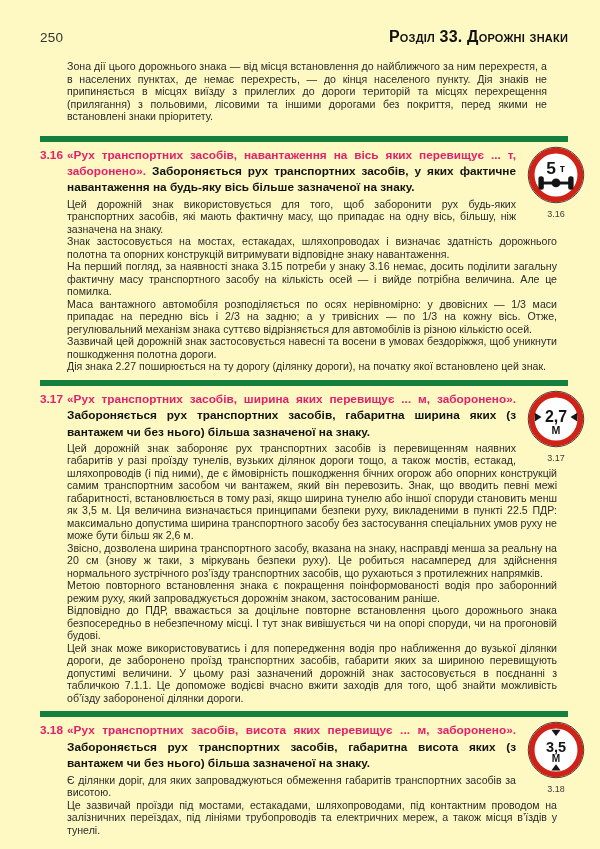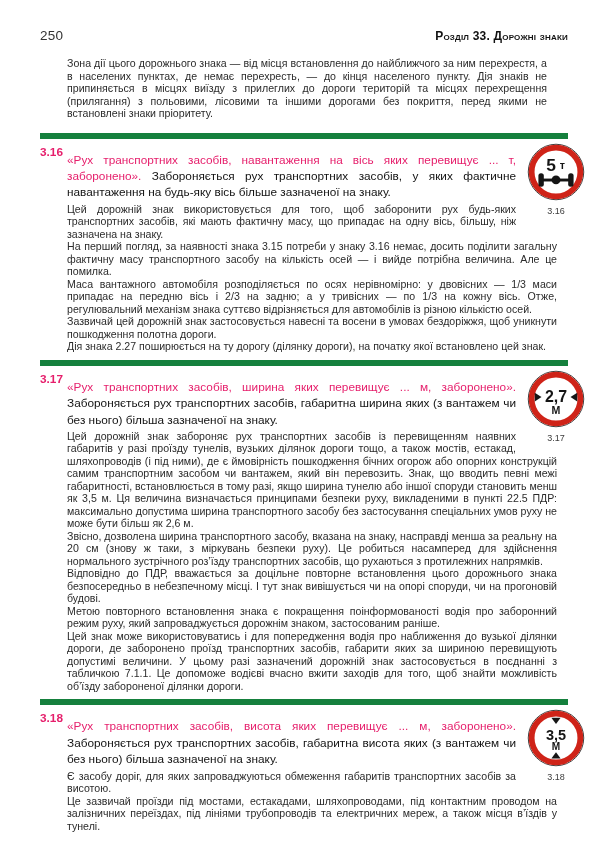--- a/index.html
+++ b/index.html
@@ -1,33 +1,33 @@
 <!DOCTYPE html>
 <html><head>
 <meta charset="utf-8">
 <style>
   html,body{margin:0;padding:0;background:#e9e9e9;}
   .page{
     position:relative;
     width:600px;height:849px;
     margin:0 auto;
-    background:#ffffff;
+    background:#fef9c3;
     font-family:"Liberation Sans", sans-serif;
     color:#2b2b2b;
     overflow:hidden;
     box-sizing:border-box;
     padding:28px 32px 0 40px;
   }
   .page-header{
     display:flex;justify-content:space-between;align-items:baseline;
     margin-bottom:14px;
   }
   .page-number{font-size:13.5px;color:#333;letter-spacing:.3px;}
   .chapter-header{
-    font-size:12px;font-weight:bold;color:#111;
+    font-size:16px;font-weight:bold;color:#111;
     font-variant:small-caps;letter-spacing:.2px;
   }
   .intro{
     margin:0 21px 13px 27px;
     font-size:10.6px;line-height:12.5px;
     text-align:justify;
   }
   .entry{
     position:relative;
     border-top:6px solid #15803d;
@@ -40,22 +40,22 @@
   .sign-box{
     float:right;
     width:62px;
     margin:-1px -19px 3px 9px;
     text-align:center;
   }
   .sign-label{
     font-size:9px;color:#3d3d3d;margin-top:1px;
   }
   .entry-heading{
-    margin:8px 21px 2px 0;
-    font-size:11.8px;line-height:16.4px;font-weight:normal;
+    margin:0 21px 2px 0;
+    font-size:11.8px;line-height:16.4px;font-weight:bold;
     text-align:justify;
   }
   .entry-heading .pink{color:#e61e6b;}
   .entry-heading .blk{color:#121212;}
   .entry-body p{
     margin:0 11px 0 0;
     font-size:10.6px;line-height:12.5px;
     text-align:justify;
   }
   svg text{font-family:"Liberation Sans", sans-serif;}
@@ -85,20 +85,21 @@
           <circle cx="30" cy="38.2" r="4.6" fill="#151515"></circle>
           <rect x="11.8" y="31.2" width="5.6" height="14" rx="2.6" fill="#151515"></rect>
           <rect x="42.6" y="31.2" width="5.6" height="14" rx="2.6" fill="#151515"></rect>
         </g>
       </svg>
       <div class="sign-label">3.16</div>
     </div>
     <p class="entry-heading"><span class="pink">«Рух транспортних засобів, навантаження на вісь яких перевищує ... т, заборонено».</span> <span class="blk">Забороняється рух транспортних засобів, у яких фактичне навантаження на будь-яку вісь більше зазначеної на знаку.</span></p>
     <div class="entry-body">
       <p>Цей дорожній знак використовується для того, щоб заборонити рух будь-яких транспортних засобів, які мають фактичну масу, що припадає на одну вісь, більшу, ніж зазначена на знаку.</p>
+      <p>Знак застосовується на мостах, естакадах, шляхопроводах і визначає здатність дорожнього полотна та опорних конструкцій витримувати відповідне знаку навантаження.</p>
       <p>На перший погляд, за наявності знака 3.15 потреби у знаку 3.16 немає, досить поділити загальну фактичну масу транспортного засобу на кількість осей — і вийде потрібна величина. Але це помилка.</p>
       <p>Маса вантажного автомобіля розподіляється по осях нерівномірно: у двовісних — 1/3 маси припадає на передню вісь і 2/3 на задню; а у тривісних — по 1/3 на кожну вісь. Отже, регулювальний механізм знака суттєво відрізняється для автомобілів із різною кількістю осей.</p>
       <p>Зазвичай цей дорожній знак застосовується навесні та восени в умовах бездоріжжя, щоб уникнути пошкодження полотна дороги.</p>
       <p>Дія знака 2.27 поширюється на ту дорогу (ділянку дороги), на початку якої встановлено цей знак.</p>
     </div>
   </section>
 
   <section class="entry">
     <span class="entry-num">3.17</span>
     <div class="sign-box">
@@ -111,22 +112,22 @@
           <polygon points="15,28 8,23.5 8,32.5" fill="#151515"></polygon>
           <polygon points="45,28 52,23.5 52,32.5" fill="#151515"></polygon>
         </g>
       </svg>
       <div class="sign-label">3.17</div>
     </div>
     <p class="entry-heading"><span class="pink">«Рух транспортних засобів, ширина яких перевищує ... м, заборонено».</span> <span class="blk">Забороняється рух транспортних засобів, габаритна ширина яких (з вантажем чи без нього) більша зазначеної на знаку.</span></p>
     <div class="entry-body">
       <p>Цей дорожній знак забороняє рух транспортних засобів із перевищенням наявних габаритів у разі проїзду тунелів, вузьких ділянок дороги тощо, а також мостів, естакад, шляхопроводів (і під ними), де є ймовірність пошкодження бічних огорож або опорних конструкцій самим транспортним засобом чи вантажем, який він перевозить. Знак, що вводить певні межі габаритності, встановлюється в тому разі, якщо ширина тунелю або іншої споруди становить менш як 3,5 м. Ця величина визначається принципами безпеки руху, викладеними в пункті 22.5 ПДР: максимально допустима ширина транспортного засобу без застосування спеціальних умов руху не може бути більш як 2,6 м.</p>
       <p>Звісно, дозволена ширина транспортного засобу, вказана на знаку, насправді менша за реальну на 20 см (знову ж таки, з міркувань безпеки руху). Це робиться насамперед для здійснення нормального зустрічного роз’їзду транспортних засобів, що рухаються з протилежних напрямків.</p>
+      <p>Метою повторного встановлення знака є покращення поінформованості водія про заборонний режим руху, який запроваджується дорожнім знаком, застосованим раніше.</p>
       <p>Відповідно до ПДР, вважається за доцільне повторне встановлення цього дорожнього знака безпосередньо в небезпечному місці. І тут знак вивішується чи на опорі споруди, чи на прогоновій будові.</p>
-      <p>Метою повторного встановлення знака є покращення поінформованості водія про заборонний режим руху, який запроваджується дорожнім знаком, застосованим раніше.</p>
       <p>Цей знак може використовуватись і для попередження водія про наближення до вузької ділянки дороги, де заборонено проїзд транспортних засобів, габарити яких за шириною перевищують допустимі величини. У цьому разі зазначений дорожній знак застосовується в поєднанні з табличкою 7.1.1. Це допоможе водієві вчасно вжити заходів для того, щоб знайти можливість об’їзду забороненої ділянки дороги.</p>
     </div>
   </section>
 
   <section class="entry">
     <span class="entry-num">3.18</span>
     <div class="sign-box">
       <svg width="58" height="58" viewBox="0 0 60 60">
         <circle cx="30" cy="30" r="28.7" fill="#ffffff" stroke="#3a3a3a" stroke-width="1"></circle>
         <circle cx="30" cy="30" r="25.2" fill="#ffffff" stroke="#cf2318" stroke-width="6"></circle>
@@ -134,19 +135,19 @@
         <text x="30" y="42.5" font-size="10.5" font-weight="bold" fill="#151515" text-anchor="middle">М</text>
         <g>
           <polygon points="30,15.5 25.2,9 34.8,9" fill="#151515"></polygon>
           <polygon points="30,44.8 25.2,51.2 34.8,51.2" fill="#151515"></polygon>
         </g>
       </svg>
       <div class="sign-label">3.18</div>
     </div>
     <p class="entry-heading"><span class="pink">«Рух транспортних засобів, висота яких перевищує ... м, заборонено».</span> <span class="blk">Забороняється рух транспортних засобів, габаритна висота яких (з вантажем чи без нього) більша зазначеної на знаку.</span></p>
     <div class="entry-body">
-      <p>Є засобу доріг, для яких запроваджуються обмеження габаритів транспортних засобів за висотою.</p>
+      <p>Є ділянки доріг, для яких запроваджуються обмеження габаритів транспортних засобів за висотою.</p>
       <p>Це зазвичай проїзди під мостами, естакадами, шляхопроводами, під контактним проводом на залізничних переїздах, під лініями трубопроводів та електричних мереж, а також місця в’їздів у тунелі.</p>
 
     </div>
   </section>
 
 </div>
 
 </body></html>

